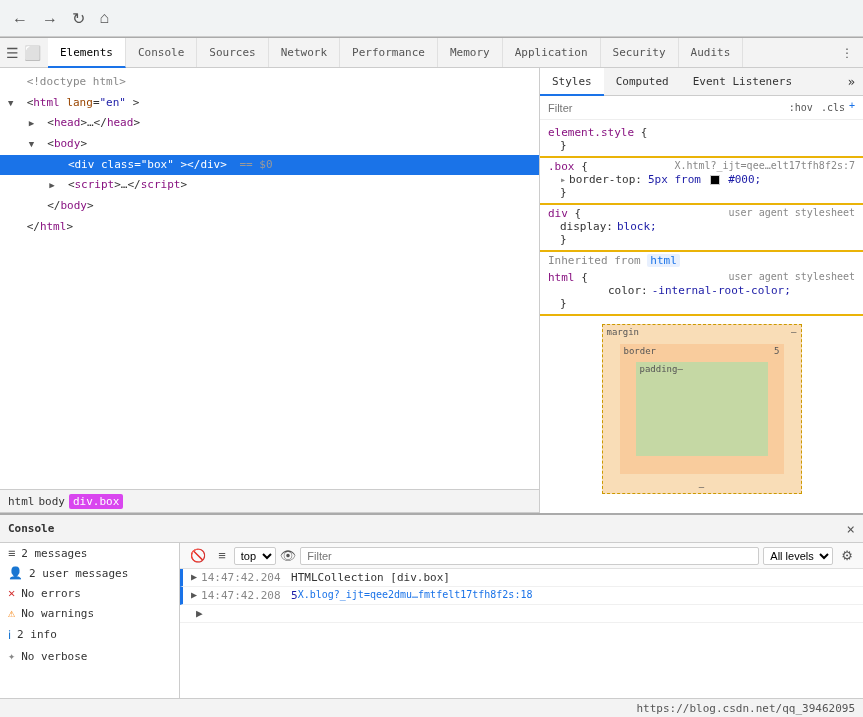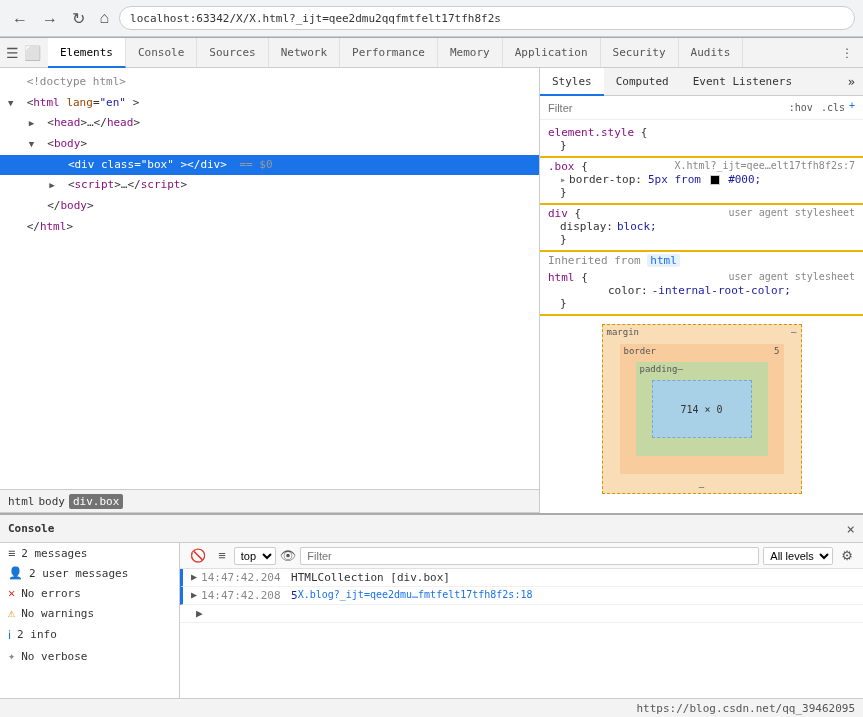--- a/index.html
+++ b/index.html
@@ -34,21 +34,21 @@
     .dom-indent { display: inline-block; width: 14px; }
     .tag-name { color: #881280; }
     .triangle { display: inline-block; width: 12px; cursor: pointer; font-size: 9px; color: #555; }
     .dom-line.selected .triangle { color: #fff; }
     .equals-sign { color: #999; margin-left: 6px; }
 
     
     .breadcrumb { display: flex; align-items: center; background: #f3f3f3; border-top: 1px solid #ccc; border-bottom: 1px solid #ccc; height: 24px; padding: 0 8px; font-size: 11px; gap: 2px; overflow-x: auto; white-space: nowrap; }
     .breadcrumb-item { color: #333; cursor: pointer; }
     .breadcrumb-separator { color: #999; }
-    .breadcrumb-item.active { background: #737373; color: #fff; padding: 1px 4px; border-radius: 2px; }
+    .breadcrumb-item.active { background: #d946ef; color: #fff; padding: 1px 4px; border-radius: 2px; }
 
     
     .styles-panel { flex: 1; display: flex; flex-direction: column; overflow: hidden; background: #fff; }
 
     
     .styles-tabs { display: flex; background: #f3f3f3; border-bottom: 1px solid #ccc; height: 28px; align-items: stretch; }
     .styles-tab { padding: 0 12px; font-size: 11px; cursor: pointer; display: flex; align-items: center; }
     .styles-tab.active { background: #fff; border-bottom: 2px solid #1a73e8; margin-bottom: -1px; }
 
     
@@ -104,23 +104,20 @@
   </style>
 </head>
 <body>
 
 <div class="browser-chrome">
   <div class="browser-toolbar">
     <button class="nav-btn">←</button>
     <button class="nav-btn">→</button>
     <button class="nav-btn">↻</button>
     <button class="nav-btn">⌂</button>
-    <div class="address-bar">
-      <span>localhost:63342/X/X.html?_ijt=qee2dmu2qqfmtfelt17tfh8f2s</span>
-    </div>
   </div>
 </div>
 
 <div class="devtools">
 
   <div class="devtools-tabs">
     <div style="display:flex;align-items:center;padding:0 6px;gap:2px;">
       <span style="font-size:14px;cursor:pointer;color:#555;">☰</span>
       <span style="font-size:14px;cursor:pointer;color:#555;margin-left:4px;">⬜</span>
     </div>
@@ -298,23 +295,20 @@
 
             <div style="position:absolute;top:20px;left:18px;width:164px;height:130px;background:#f9cc9d;display:flex;align-items:flex-start;padding:2px 4px;justify-content:space-between;">
               <span style="font-size:9px;color:#555;">border</span>
               <span style="font-size:9px;color:#555;">5</span>
             </div>
 
             <div style="position:absolute;top:38px;left:34px;width:132px;height:94px;background:#c5d8a4;display:flex;align-items:flex-start;padding:2px 4px;">
               <span style="font-size:9px;color:#555;">padding–</span>
             </div>
 
-            <div style="position:absolute;top:56px;left:50px;width:100px;height:58px;background:#a8d0e6;border:1px dashed #77aacc;display:flex;align-items:center;justify-content:center;">
-              <span style="font-size:10px;color:#333;">714 × 0</span>
-            </div>
 
             <div style="position:absolute;bottom:2px;left:0;width:200px;display:flex;justify-content:center;">
               <span style="font-size:9px;color:#555;">–</span>
             </div>
           </div>
         </div>
 
       </div>
     </div>
   </div>

